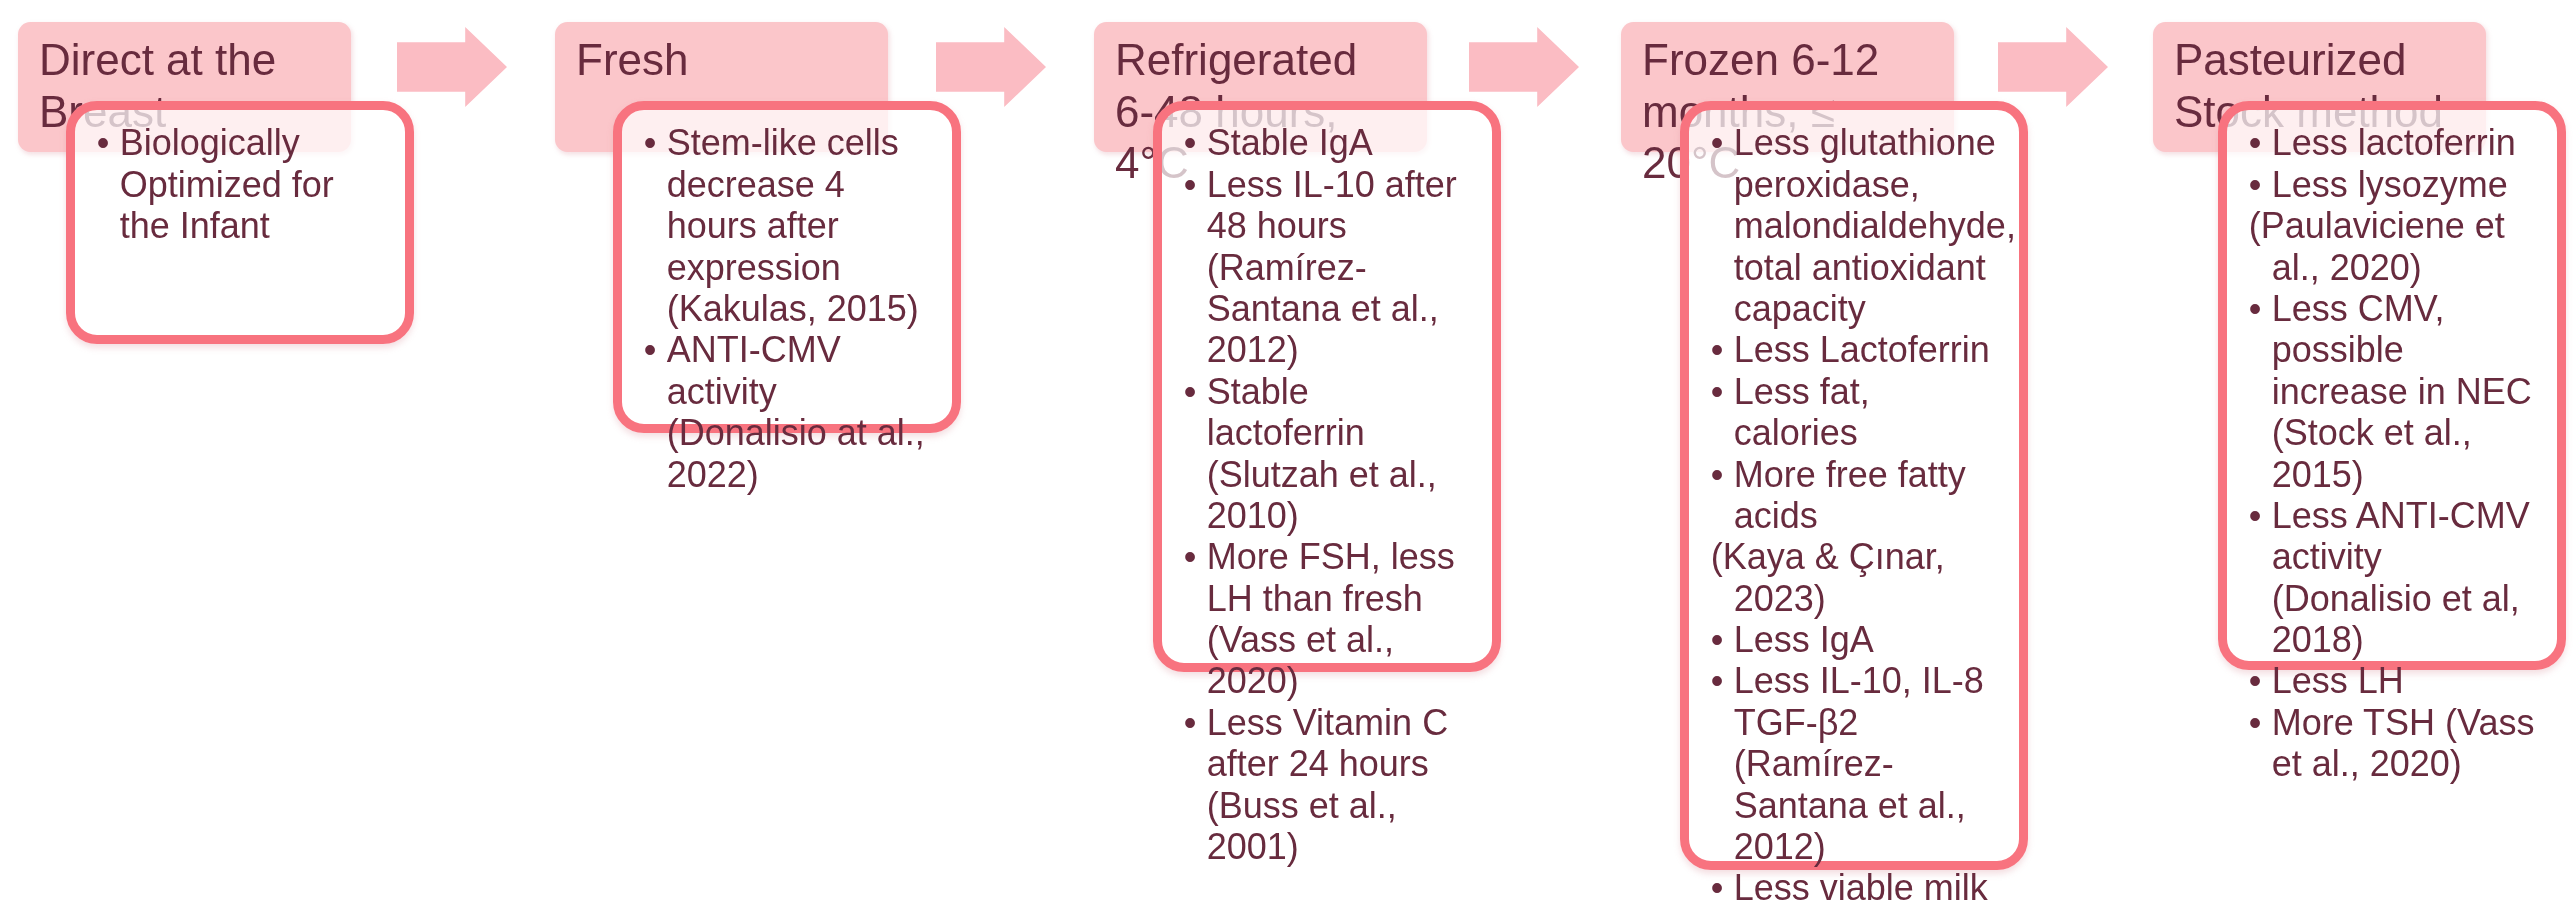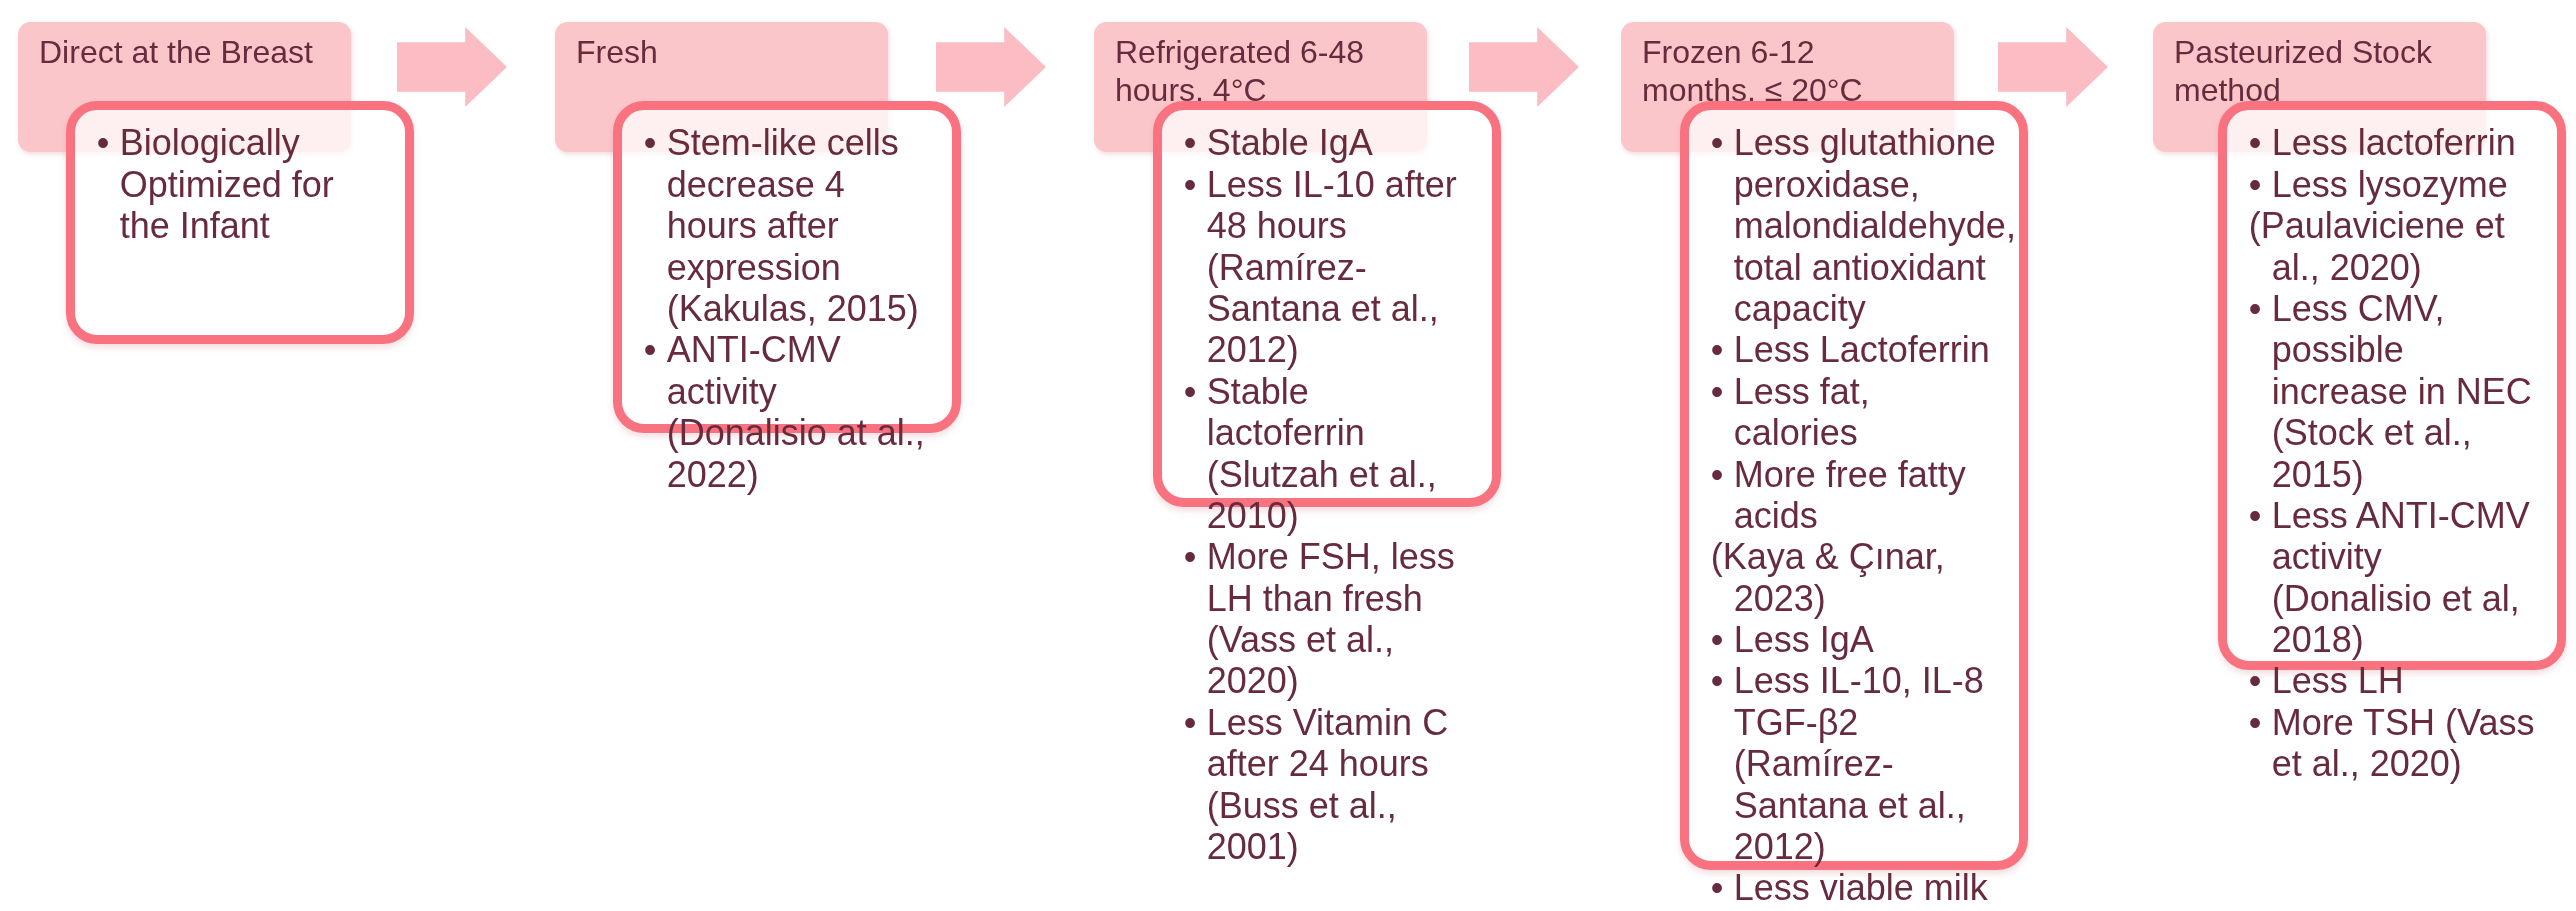--- a/index.html
+++ b/index.html
@@ -11,21 +11,21 @@
     font-family:"Liberation Sans","DejaVu Sans",sans-serif;
     color:#682B3E;
   }
   
   .step-header{
     position:absolute;top:21.7px;width:333px;height:130px;
     background:#FBC6CA;
     border-radius:12.4px;
     box-shadow:1.5px 2.3px 4.6px rgba(214,140,150,0.25);
     z-index:1;
-    font-size:32px;line-height:1.17;
+    font-size:44px;line-height:1.17;
     box-sizing:border-box;
     padding:12.4px 18.6px 0 21px;
   }
   
   .step-body{
     position:absolute;top:101px;width:348px;
     background:rgba(255,255,255,0.72);
     border:9.3px solid #F8737F;
     border-radius:31px;
     box-shadow:0 3.1px 6.2px rgba(214,140,150,0.28);
@@ -41,21 +41,21 @@
   .arrow{
     position:absolute;top:27px;width:110px;height:80px;
     background:#FBBCC3;
     clip-path:polygon(0 19%,62% 19%,62% 0,100% 50%,62% 100%,62% 81%,0 81%);
     z-index:0;
   }
   
   .h0{left:18px}   .h1{left:555px}  .h2{left:1094px} .h3{left:1621px} .h4{left:2153px}
   .b0{left:66px;height:243px}
   .b1{left:613px;height:332px}
-  .b2{left:1153px;height:406px}
+  .b2{left:1153px;height:571px}
   .b3{left:1680px;height:769px}
   .b4{left:2218px;height:569px}
   .a0{left:397px}  .a1{left:936px} .a2{left:1469px} .a3{left:1998px}
 </style>
 </head>
 <body>
 
 <div class="canvas">
 
   <section>

